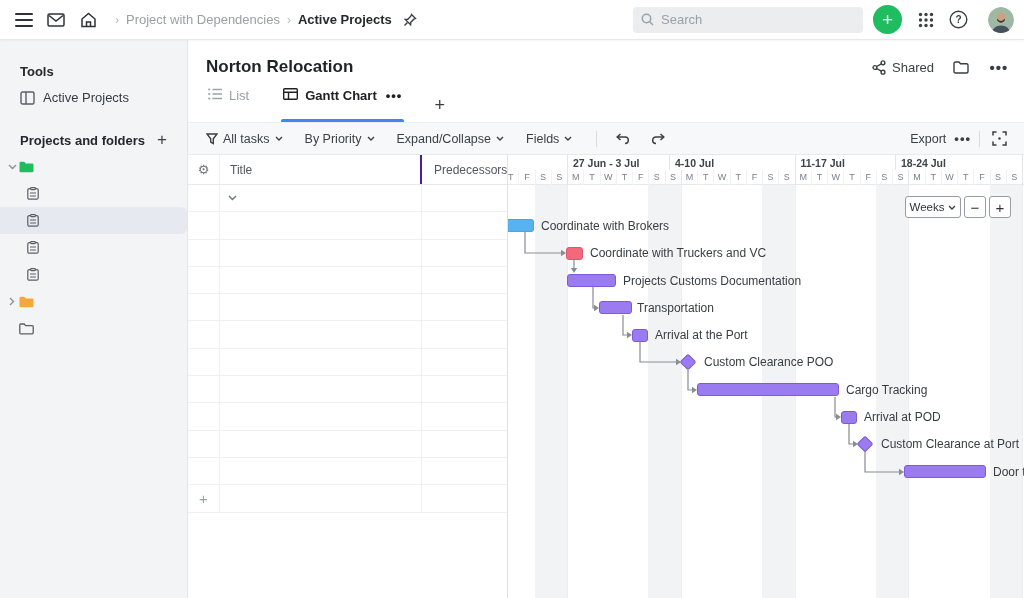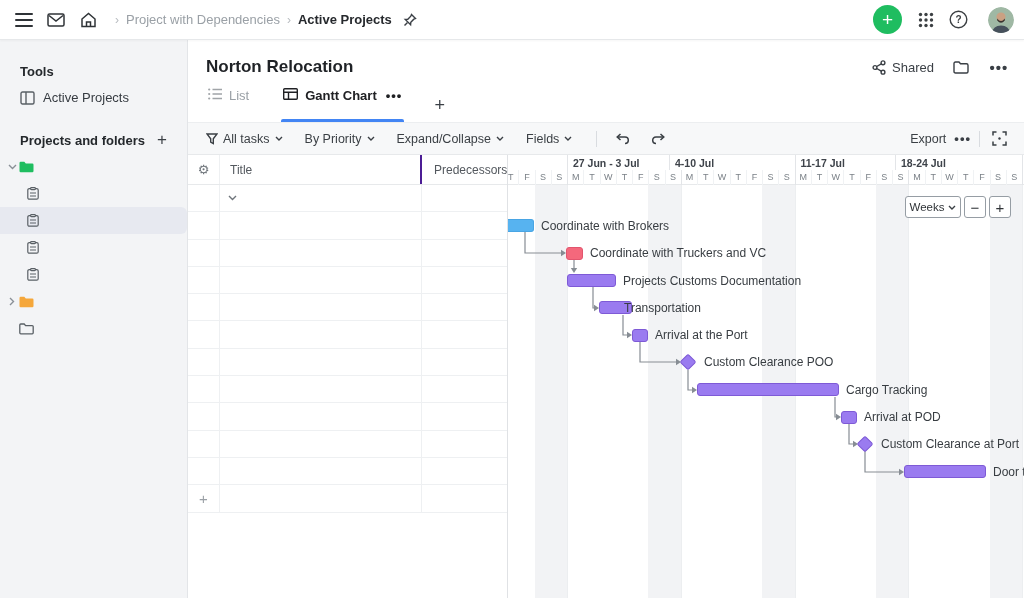--- a/index.html
+++ b/index.html
@@ -133,20 +133,27 @@
   <span class="crumb">Project with Dependencies</span>
   <span class="crumb-sep">›</span>
   <span class="crumb current">Active Projects</span>
   <div class="tb-icon" style="margin-left:6px">
     <svg width="14" height="14" viewBox="0 0 14 14" fill="none" stroke="#3a3f45" stroke-width="1.4">
         <path d="M8.5 1.5 L12.5 5.5 L10.8 6.2 L7.8 9.2 L7.6 11.8 L2.2 6.4 L4.8 6.2 L7.8 3.2 Z"></path>
         <path d="M4.5 9.5 L1.5 12.5"></path>
       </svg>
   </div>
   <div class="tb-spacer"></div>
+  <div class="searchbox">
+    <svg width="13" height="13" viewBox="0 0 13 13" fill="none" stroke="#9aa0a6" stroke-width="1.5">
+        <circle cx="5.5" cy="5.5" r="4.2"></circle>
+        <path d="M8.8 8.8 L12 12"></path>
+      </svg>
+    <span>Search</span>
+  </div>
   <div class="green-plus">+</div>
   <div class="tb-icon">
     <svg width="16" height="16" viewBox="0 0 16 16" fill="#3c4043">
         <g>
           <circle cx="2.5" cy="2.5" r="1.7"></circle>
           <circle cx="8" cy="2.5" r="1.7"></circle>
           <circle cx="13.5" cy="2.5" r="1.7"></circle>
           <circle cx="2.5" cy="8" r="1.7"></circle>
           <circle cx="8" cy="8" r="1.7"></circle>
           <circle cx="13.5" cy="8" r="1.7"></circle>
@@ -562,21 +569,21 @@
             <polyline points="357,266 357,287 391,287" fill="none" stroke="#878d94" stroke-width="1.2"></polyline>
             <path d="M391 283.8 L396 287 L391 290.2 Z" fill="#878d94"></path>
           </svg>
           <div class="bar blue" style="left: 0px; width: 26px; top: 34.45px;"></div>
           <div class="bar-label" style="left: 33px; top: 32.95px;">Coordinate with Brokers</div>
           <div class="bar pink" style="left: 58px; width: 17px; top: 61.75px;"></div>
           <div class="bar-label" style="left: 82px; top: 60.25px;">Coordinate with Truckers and VC</div>
           <div class="bar purple" style="left: 59px; width: 49px; top: 89.05px;"></div>
           <div class="bar-label" style="left: 115px; top: 87.55px;">Projects Customs Documentation</div>
           <div class="bar purple" style="left: 91px; width: 33px; top: 116.35px;"></div>
-          <div class="bar-label" style="left: 116px; top: 114.85px;">Transportation</div>
+          <div class="bar-label" style="left: 129px; top: 114.85px;">Transportation</div>
           <div class="bar purple" style="left: 124px; width: 16px; top: 143.65px;"></div>
           <div class="bar-label" style="left: 147px; top: 142.15px;">Arrival at the Port</div>
           <div class="milestone" style="left: 174px; top: 171.45px;"></div>
           <div class="bar-label" style="left: 196px; top: 169.45px;">Custom Clearance POO</div>
           <div class="bar purple" style="left: 189px; width: 142px; top: 198.25px;"></div>
           <div class="bar-label" style="left: 338px; top: 196.75px;">Cargo Tracking</div>
           <div class="bar purple" style="left: 333px; width: 16px; top: 225.55px;"></div>
           <div class="bar-label" style="left: 356px; top: 224.05px;">Arrival at POD</div>
           <div class="milestone" style="left: 351px; top: 253.35px;"></div>
           <div class="bar-label" style="left: 373px; top: 251.35px;">Custom Clearance at Port</div>

